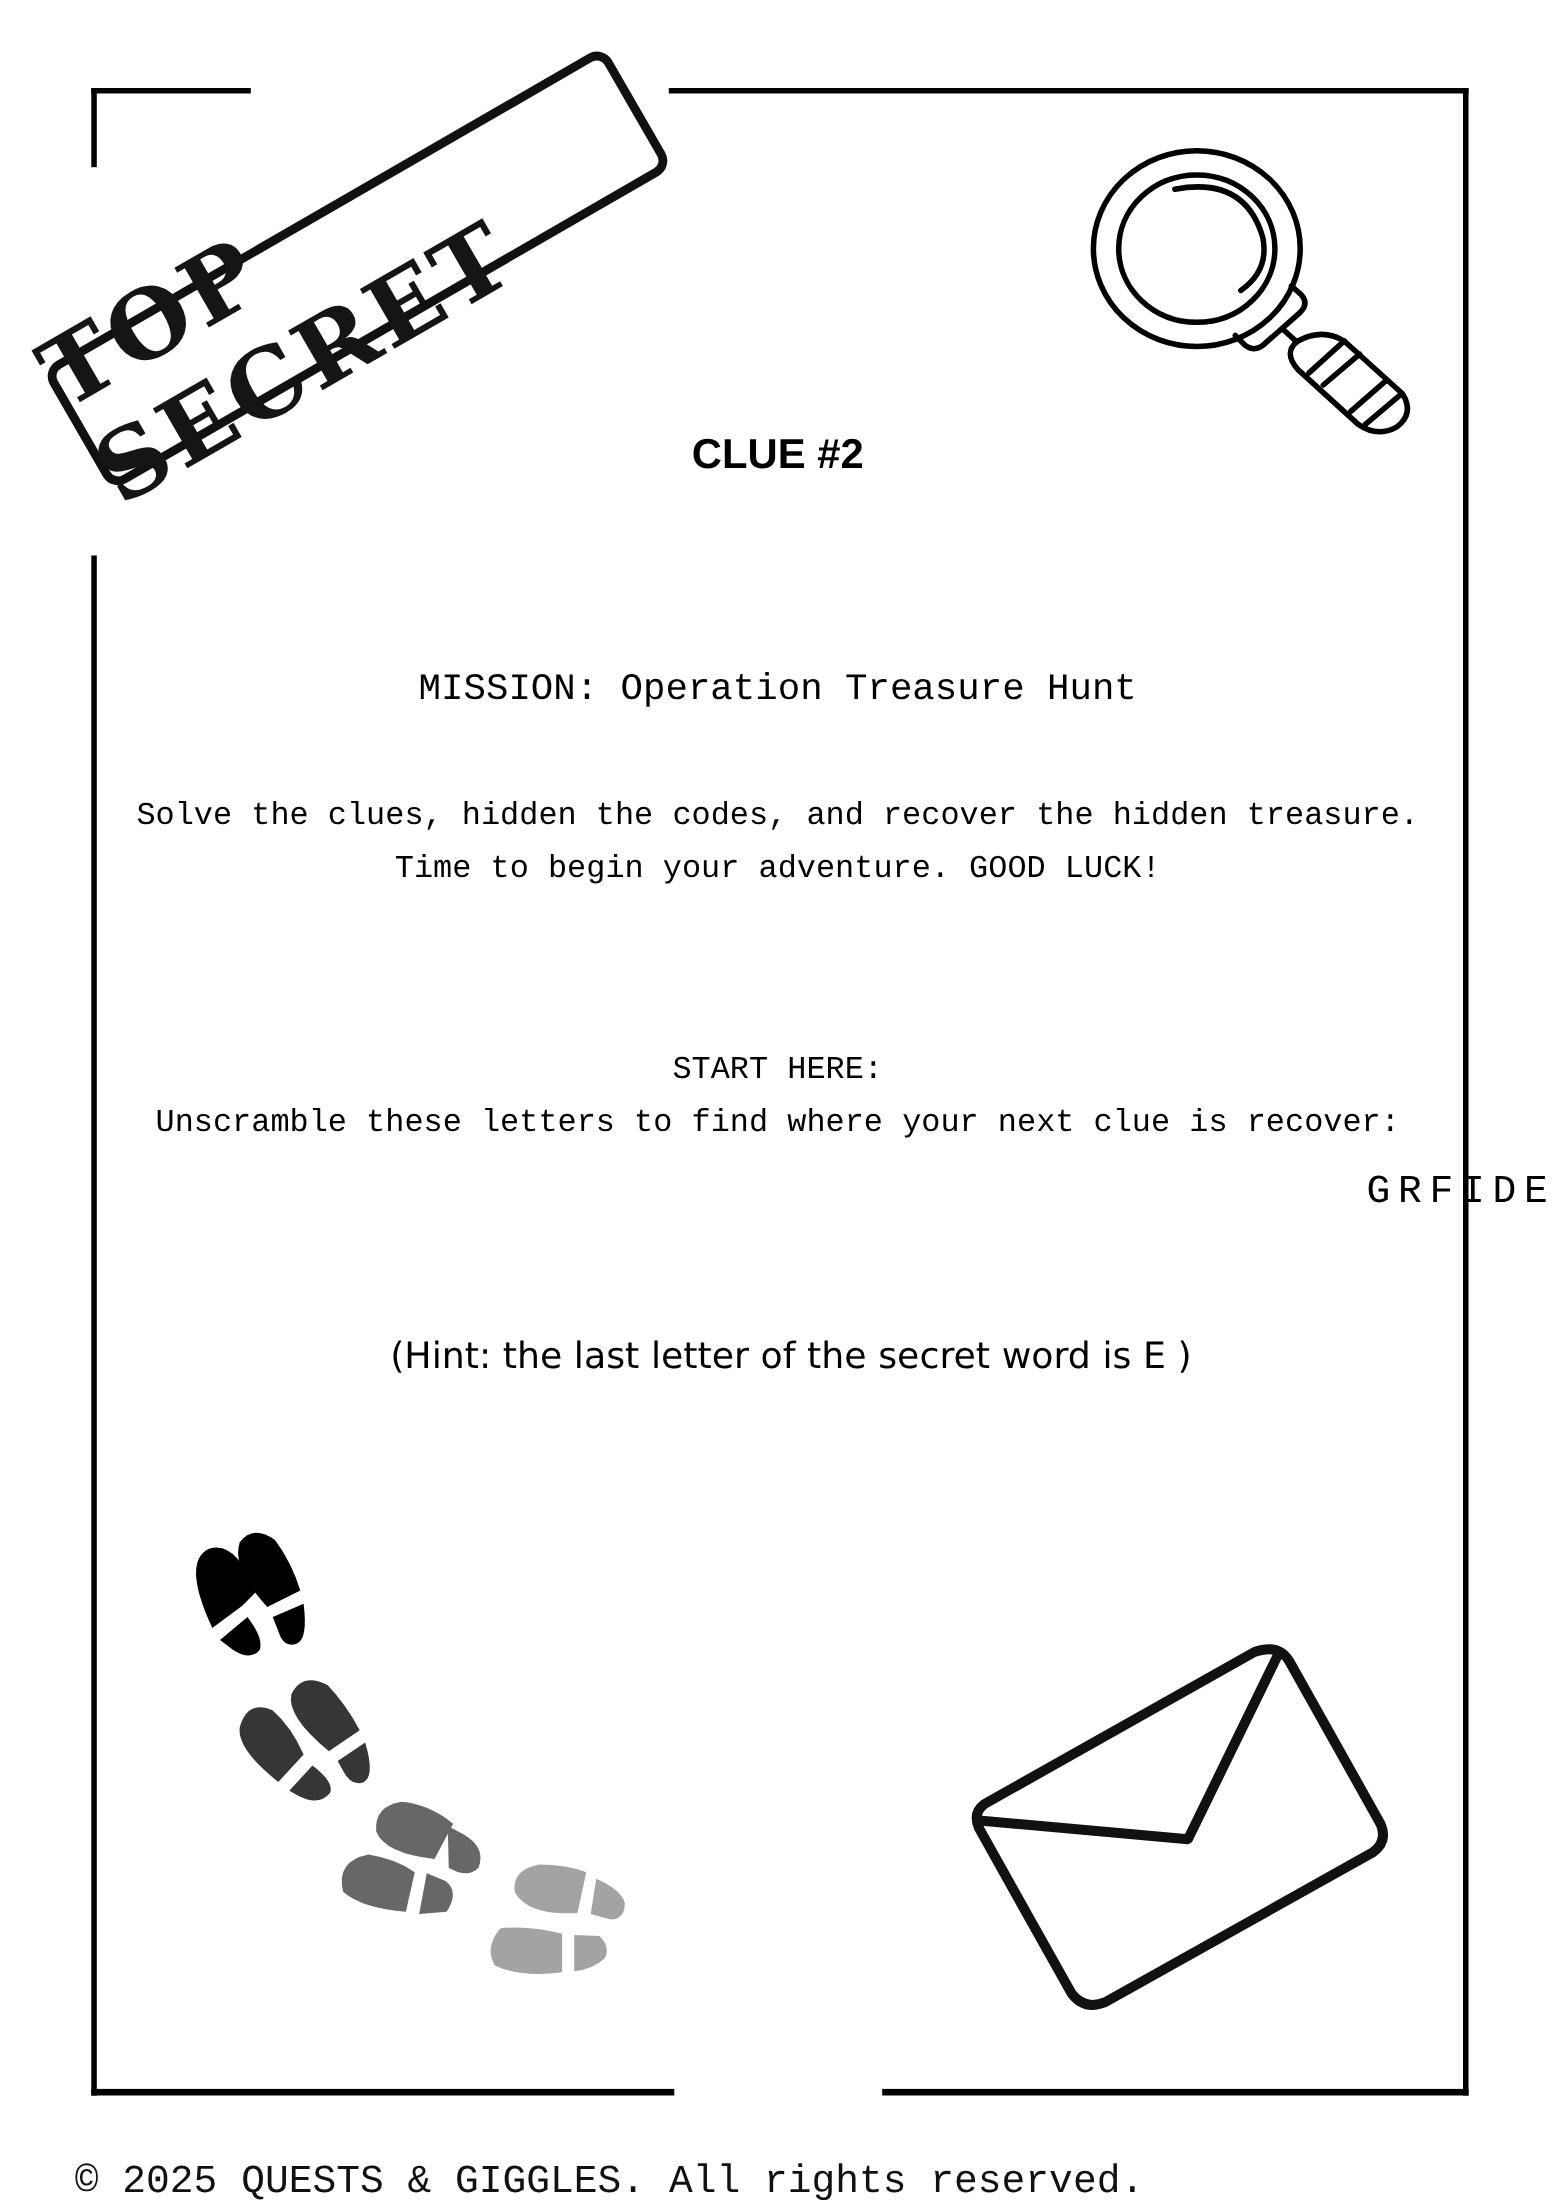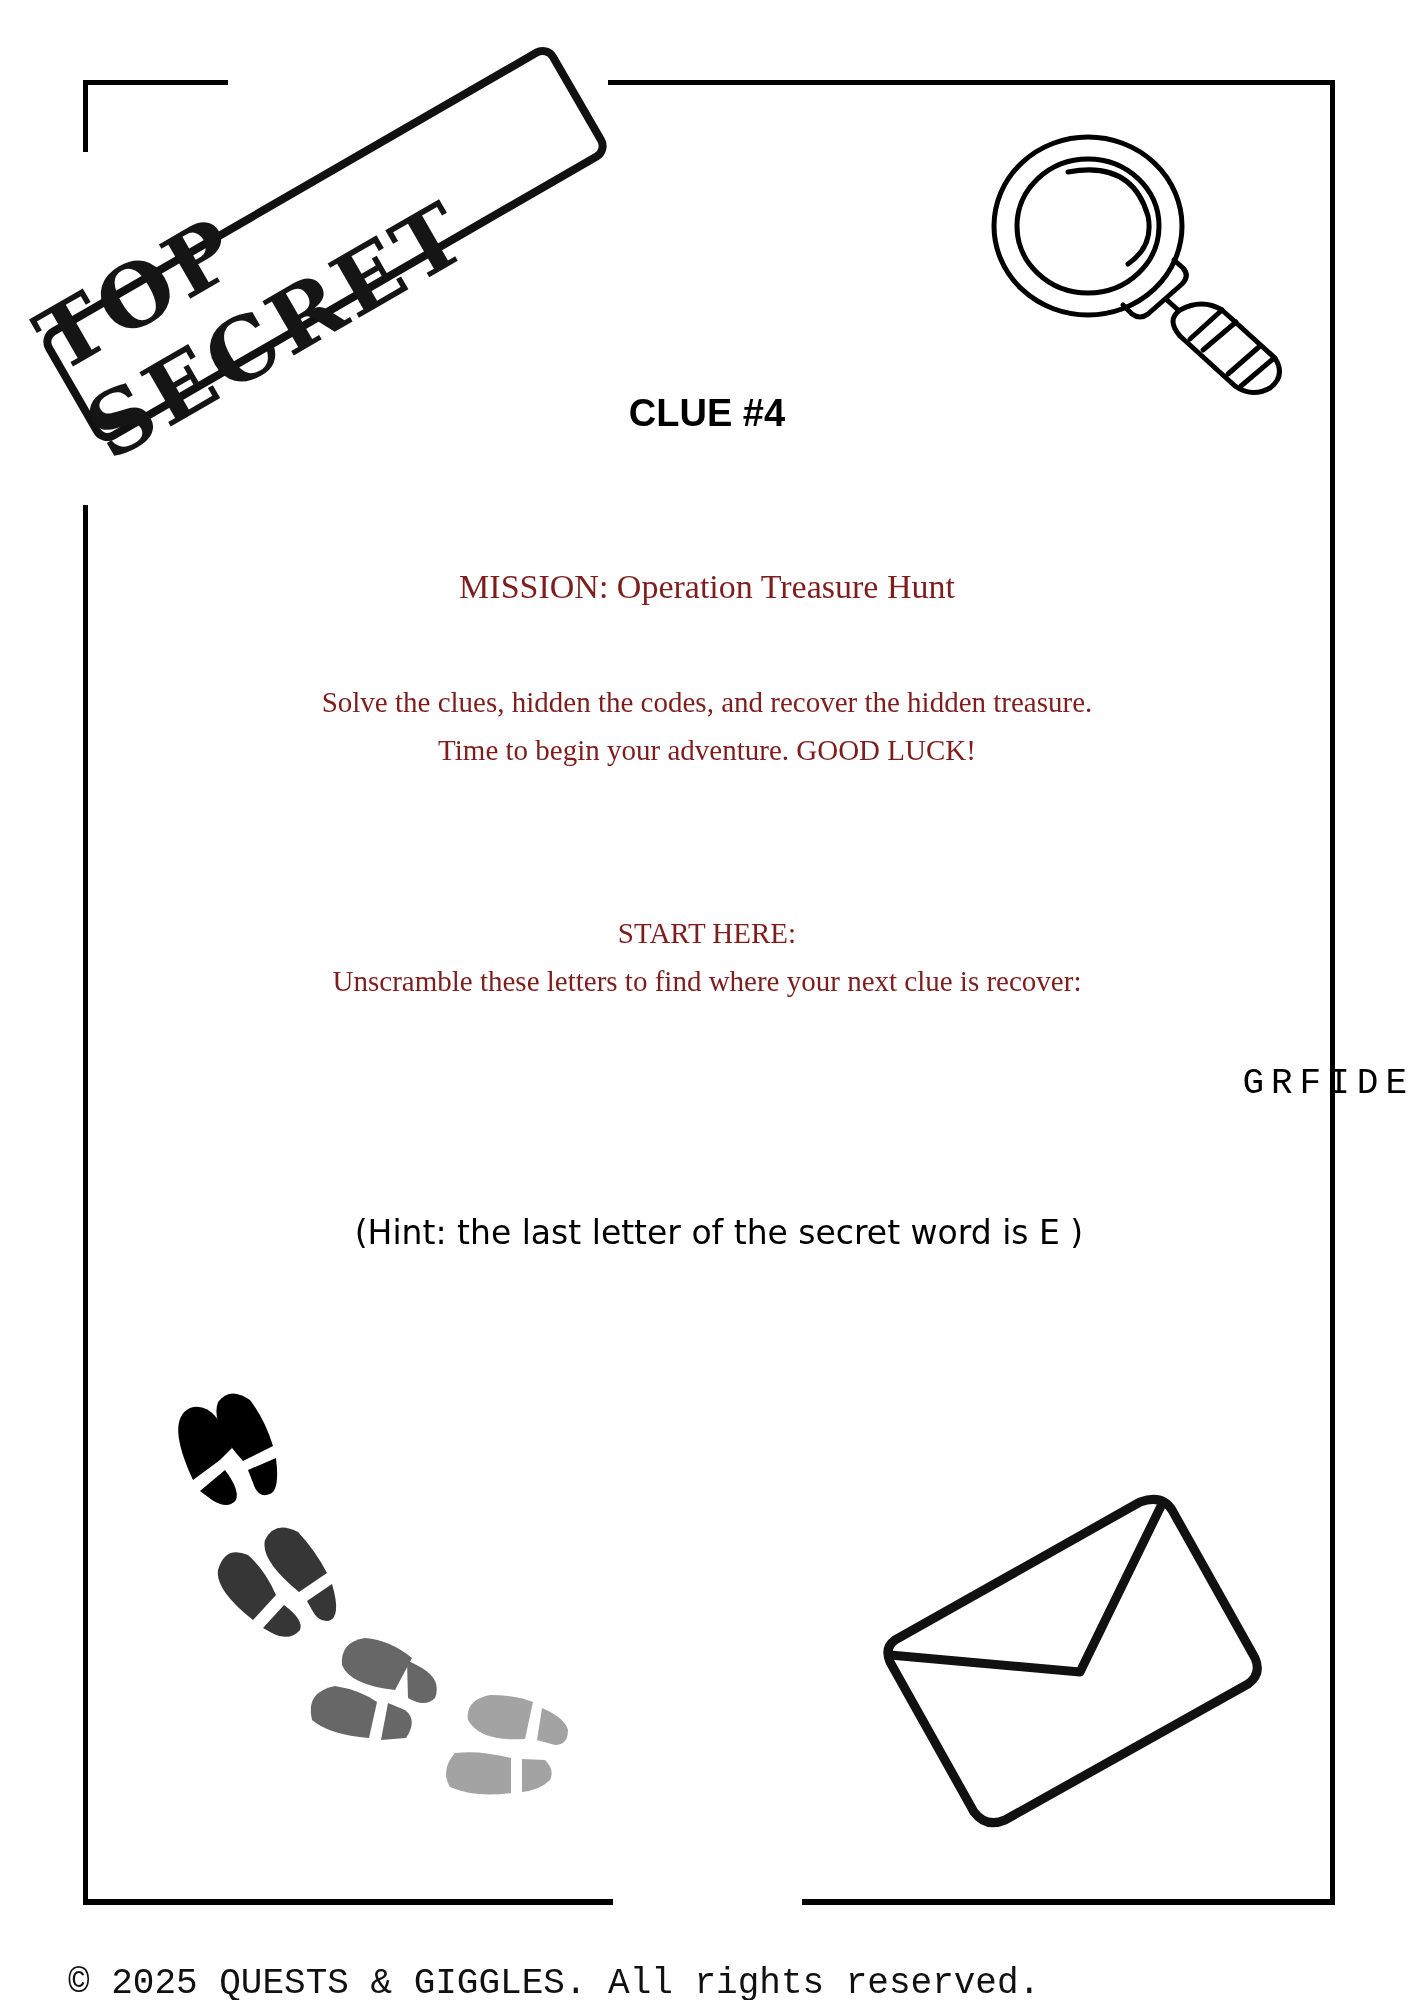--- a/index.html
+++ b/index.html
@@ -2,21 +2,21 @@
 <html><head>
   <meta charset="utf-8">
   <style>
     html, body { margin: 0; padding: 0; background: #ffffff; }
     body { width: 1414px; height: 2000px; position: relative; overflow: hidden; font-family: "Liberation Sans", sans-serif; color: #000; }
     .frame-line { position: absolute; background: #000; }
     .stamp { position: absolute; left: 30px; top: 180px; width: 590px; height: 128px; transform: rotate(-30deg); transform-origin: center; }
     .stamp-box { position: absolute; inset: 0; border: 8px solid #111; border-radius: 16px; box-sizing: border-box; }
     .stamp-text { position: absolute; inset: 0; display: flex; align-items: center; justify-content: center; font-family: "DejaVu Serif", serif; font-weight: bold; font-size: 86px; letter-spacing: 4px; color: #151515; }
     .title { position: absolute; left: 0; right: 0; top: 392px; text-align: center; font-family: "Liberation Sans", sans-serif; font-weight: bold; font-size: 38px; letter-spacing: 0px; }
-    .typewriter { font-family: Liberation Serif, serif; text-align: center; position: absolute; left: 70px; right: 70px; color: #7f1d1d; }
+    .typewriter { font-family: Liberation Mono, monospace; text-align: center; position: absolute; left: 70px; right: 70px; color: #000000; margin-top: 40px; }
     .mission { top: 568px; font-size: 34px; }
     .intro { top: 678px; font-size: 29px; line-height: 48px; }
     .start { top: 909px; font-size: 29px; line-height: 48px; }
     .scramble { position: absolute; left: 0; right: 0; top: 1063px; text-align: right; font-family: Liberation Mono, monospace; font-size: 36px; letter-spacing: 7px; }
     .hint { position: absolute; left: 0; right: 0; top: 1213px; text-align: center; font-family: "DejaVu Sans", sans-serif; font-size: 33px; padding-left: 24px; }
     .footer { position: absolute; left: 68px; top: 1963px; font-family: Liberation Mono, monospace; font-size: 36px; color: #111; }
     svg.icon { position: absolute; overflow: visible; }
   </style>
 </head>
 <body>
@@ -42,21 +42,21 @@
     <path d="M 184 130 L 193 138 Q 200 146 192 154 L 158 184 Q 150 190 142 184 L 133 175"></path>
     <path d="M 177 170 L 188 180"></path>
     <path d="M 190 180 Q 212 168 232 180 L 285 228 Q 296 246 280 258 Q 262 268 245 256 L 190 206 Q 176 190 190 180 Z"></path>
     <line x1="200" y1="209" x2="232" y2="180"></line>
     <line x1="213" y1="220" x2="246" y2="192"></line>
     <line x1="238" y1="244" x2="270" y2="216"></line>
     <line x1="251" y1="256" x2="283" y2="229"></line>
   </g>
 </svg>
 
-<div class="title">CLUE #4</div>
+<div class="title">CLUE #2</div>
 
 <div class="typewriter mission">MISSION: Operation Treasure Hunt</div>
 
 <div class="typewriter intro">
   <div>Solve the clues, hidden the codes, and recover the hidden treasure.</div>
   <div>Time to begin your adventure. GOOD LUCK!</div>
 </div>
 
 <div class="typewriter start">
   <div>START HERE:</div>

